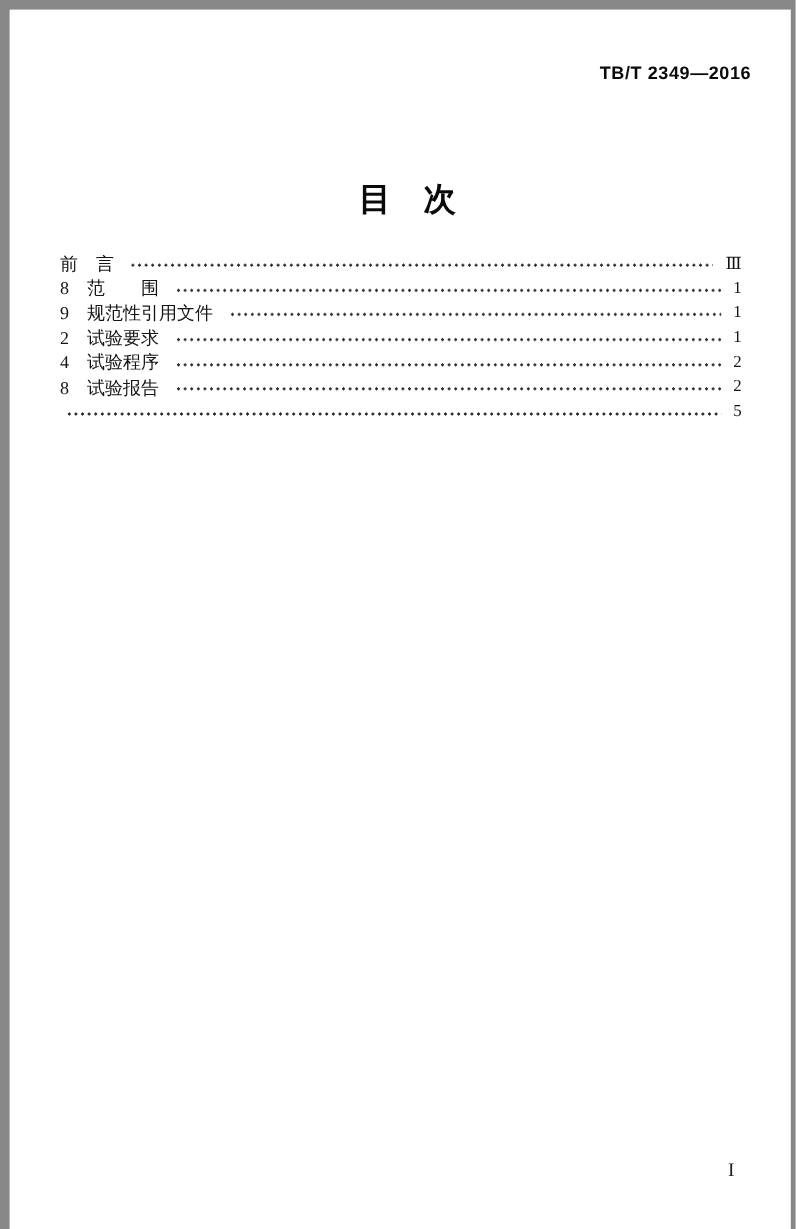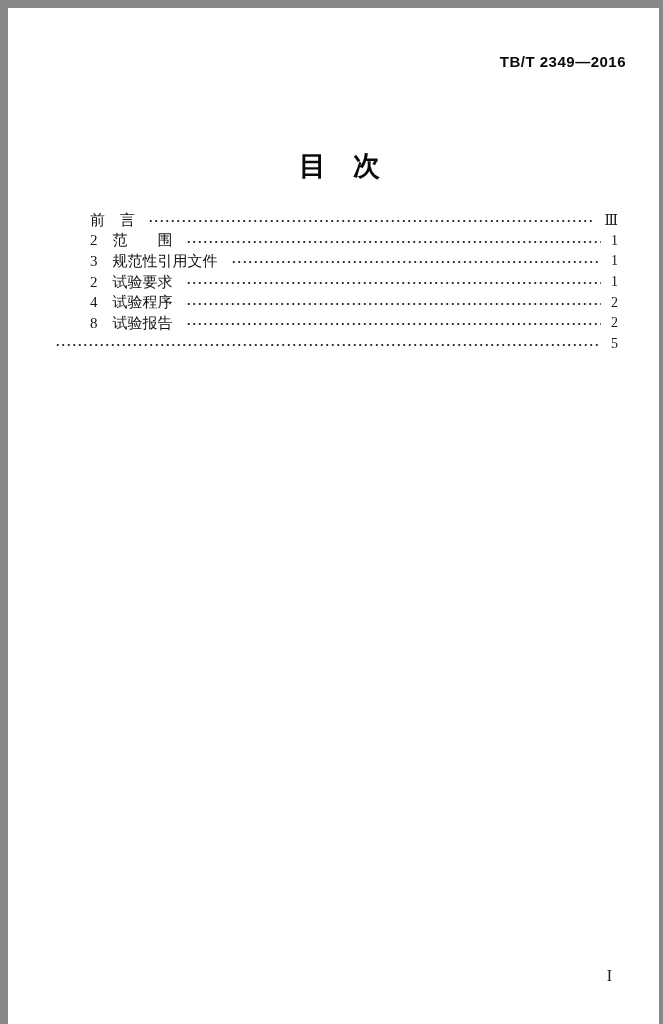--- a/index.html
+++ b/index.html
@@ -50,21 +50,20 @@
     display: flex;
     align-items: center;
     height: 20.6px;
     font-size: 15px;
     color: #141414;
     white-space: nowrap;
   }
 
   .toc-text {
     flex: 0 0 auto;
-    margin-left: 40px;
   }
 
   .leader {
     flex: 1 1 auto;
     height: 1em;
     margin: 0 6px 0 9px;
     background-image: radial-gradient(circle, #2b2b2b 1px, rgba(0,0,0,0) 1.25px);
     background-size: 5.5px 5.5px;
     background-repeat: repeat-x;
     background-position: 0 58%;
@@ -97,27 +96,27 @@
 
   <div class="toc">
 
     <div class="toc-row">
       <span class="toc-text">前　言</span>
       <span class="leader"></span>
       <span class="toc-page">Ⅲ</span>
     </div>
 
     <div class="toc-row">
-      <span class="toc-text">2　范　　围</span>
+      <span class="toc-text">8　范　　围</span>
       <span class="leader"></span>
       <span class="toc-page">1</span>
     </div>
 
     <div class="toc-row">
-      <span class="toc-text">3　规范性引用文件</span>
+      <span class="toc-text">9　规范性引用文件</span>
       <span class="leader"></span>
       <span class="toc-page">1</span>
     </div>
 
     <div class="toc-row">
       <span class="toc-text">2　试验要求</span>
       <span class="leader"></span>
       <span class="toc-page">1</span>
     </div>
 

